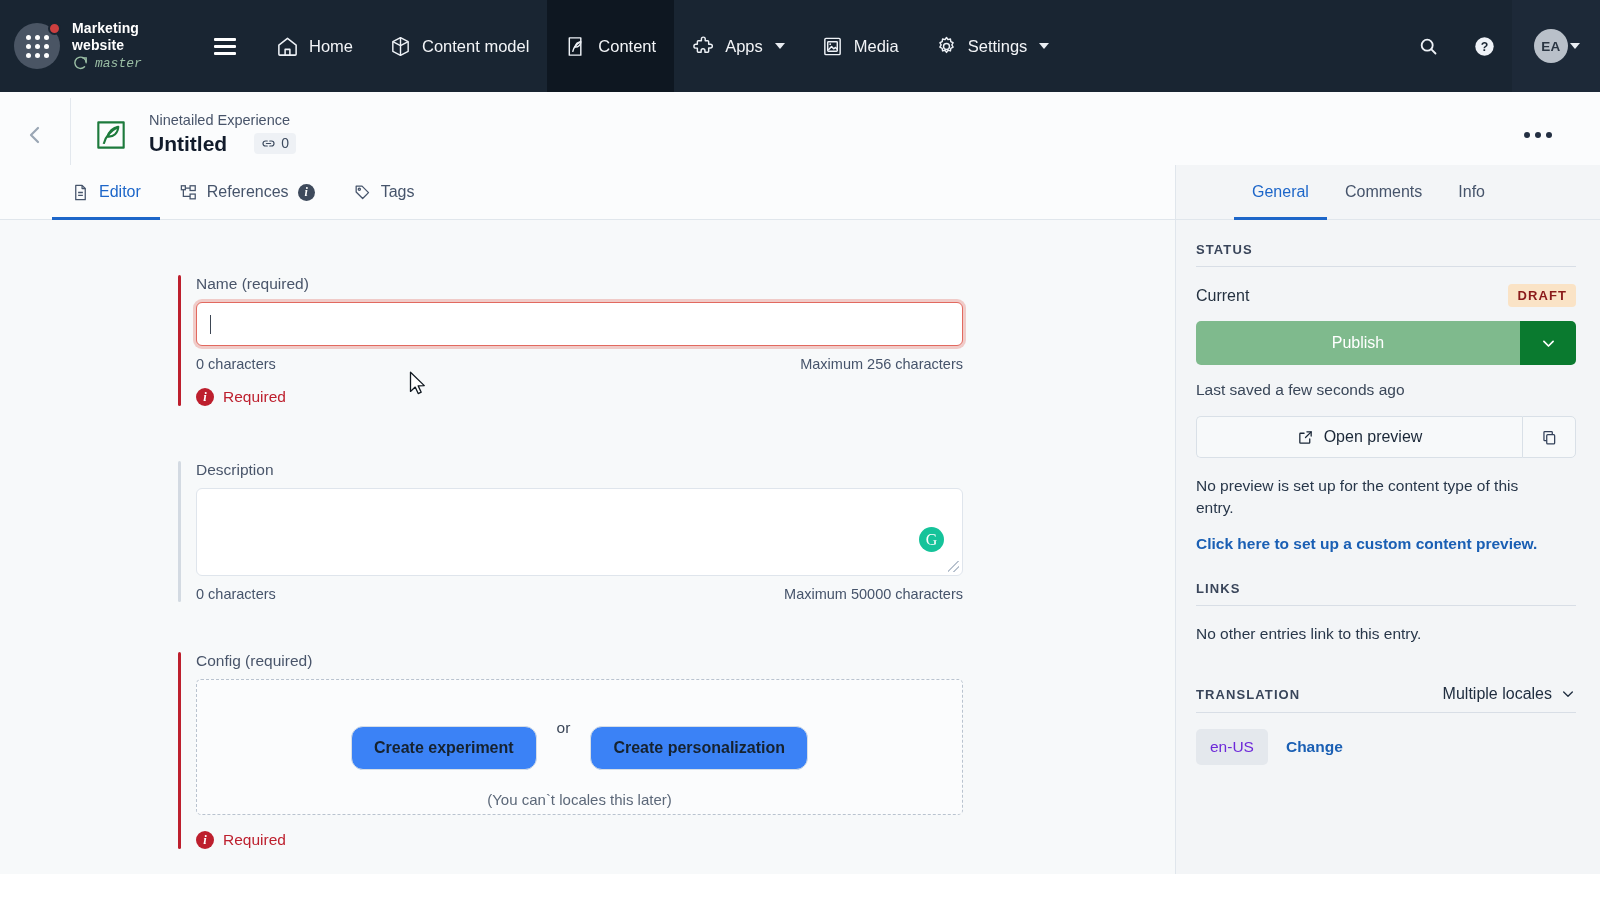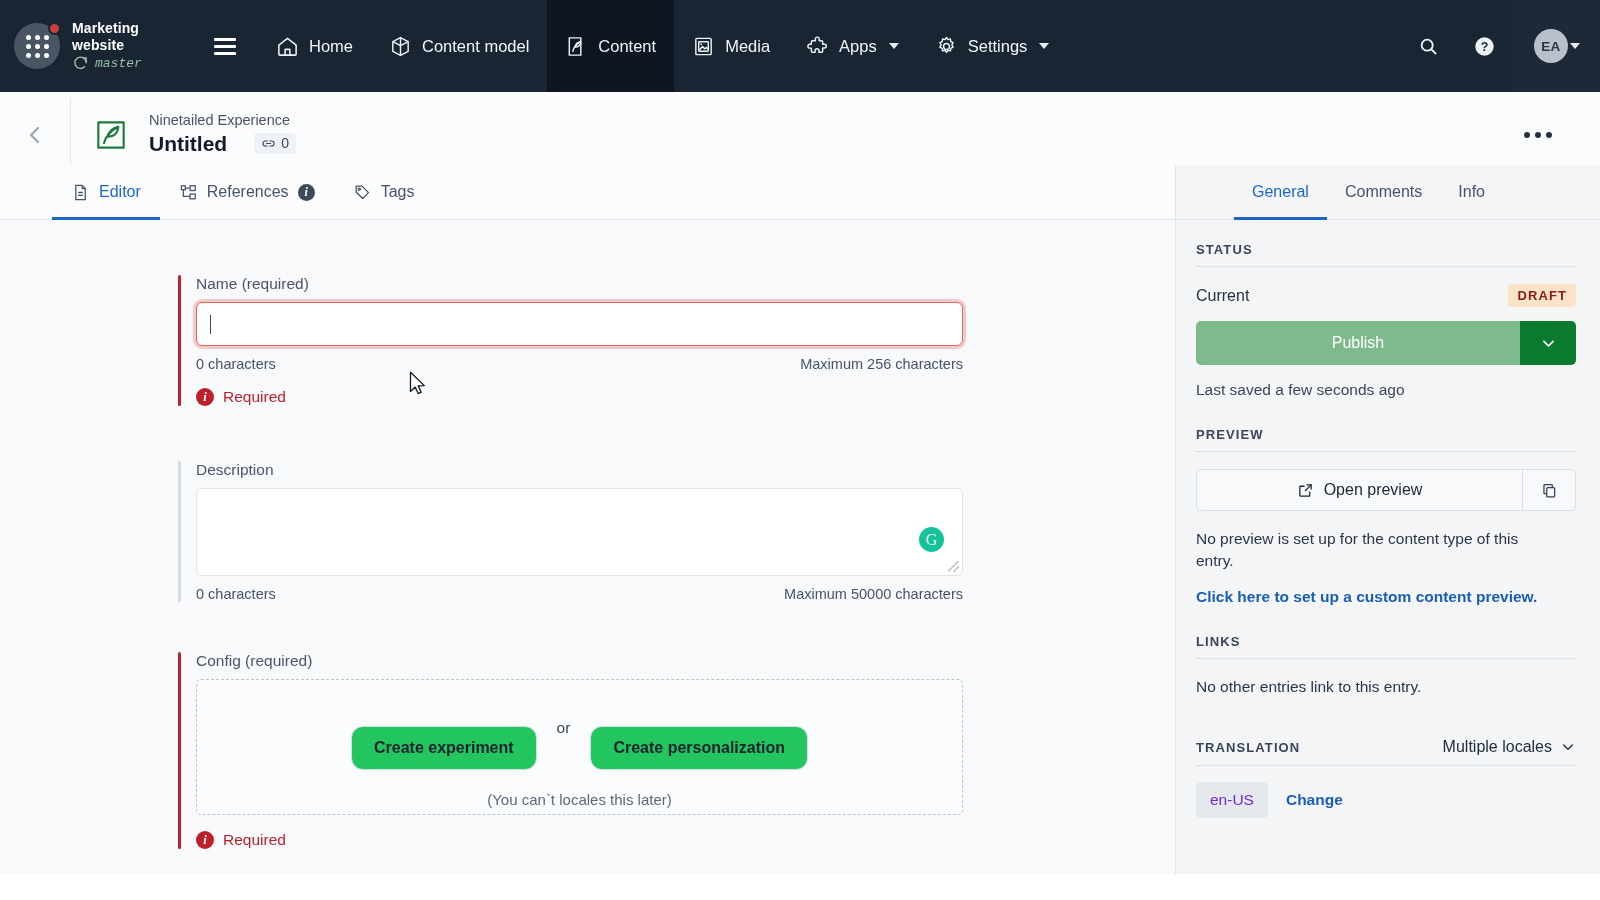--- a/index.html
+++ b/index.html
@@ -183,21 +183,21 @@
       linear-gradient(135deg, transparent 0 42%, #b9c3cf 42% 52%, transparent 52% 70%,#b9c3cf 70% 80%, transparent 80%);
   }
 
   .config-box {
     width: 767px; height: 136px; border: 1.6px dashed #b9c3cf; border-radius: 5px;
     display: flex; flex-direction: column; align-items: center; justify-content: center;
     background: #fbfcfd;
   }
   .config-btn-row { display: flex; align-items: center; gap: 20px; }
   .ghost-btn {
-    background: #22c55e; border: 1px solid #d7dee6; border-radius: 12px;
+    background: #3b82f6; border: 1px solid #d7dee6; border-radius: 12px;
     padding: 12px 22px; font-size: 16px; font-weight: bold; color: #16222f; cursor: pointer; margin-top: 40px;
   }
   .or-text { font-size: 15.5px; color: #3a4557; }
   .config-note { margin-top: 21px; font-size: 15px; color: #5c6879; }
 
   
   .sidebar {
     position: absolute; left: 1175px; top: 165px; width: 425px; height: 709px;
     background: #f3f5f7; border-left: 1px solid #e0e6ec;
   }
@@ -333,34 +333,34 @@
       <svg width="23" height="23" viewBox="0 0 24 24" fill="none" stroke="#eef2f7" stroke-width="1.5" stroke-linejoin="round">
         <path d="M4.5 3h12v18h-12z"></path>
           <path d="M8 17.5c1-5 4-8 8.5-10.5"></path>
           <path d="M16.5 7c-3 .4-5.5 2.6-6 5.6 3.3.3 5.8-2 6-5.6z"></path>
       </svg>
       <span>Content</span>
     </div>
 
     <div class="nav-item">
       <svg width="23" height="23" viewBox="0 0 24 24" fill="none" stroke="#eef2f7" stroke-width="1.5" stroke-linejoin="round">
+        <path d="M9.8 4.2a2 2 0 1 1 4 0V6h2.6a1 1 0 0 1 1 1v2.6h1.8a2 2 0 1 1 0 4h-1.8V17a1 1 0 0 1-1 1h-2.9v-1.6a2 2 0 1 0-4 0V18H6.6a1 1 0 0 1-1-1v-3.3H4a2 2 0 1 1 0-4h1.6V7a1 1 0 0 1 1-1h3.2z"></path>
+      </svg>
+      <span>Apps</span>
+      <span class="nav-caret"></span>
+    </div>
+
+    <div class="nav-item">
+      <svg width="23" height="23" viewBox="0 0 24 24" fill="none" stroke="#eef2f7" stroke-width="1.5" stroke-linejoin="round">
         <rect x="4" y="3.5" width="16" height="17" rx="1.2"></rect>
         <rect x="7" y="7" width="10" height="10" rx="0.8"></rect>
         <path d="M7.6 15.6 11 12l2.2 2.4L15.2 13l1.6 2"></path>
         <circle cx="9.6" cy="9.6" r="0.9" fill="#eef2f7" stroke="none"></circle>
       </svg>
       <span>Media</span>
-    </div>
-
-    <div class="nav-item">
-      <svg width="23" height="23" viewBox="0 0 24 24" fill="none" stroke="#eef2f7" stroke-width="1.5" stroke-linejoin="round">
-        <path d="M9.8 4.2a2 2 0 1 1 4 0V6h2.6a1 1 0 0 1 1 1v2.6h1.8a2 2 0 1 1 0 4h-1.8V17a1 1 0 0 1-1 1h-2.9v-1.6a2 2 0 1 0-4 0V18H6.6a1 1 0 0 1-1-1v-3.3H4a2 2 0 1 1 0-4h1.6V7a1 1 0 0 1 1-1h3.2z"></path>
-      </svg>
-      <span>Apps</span>
-      <span class="nav-caret"></span>
     </div>
 
     <div class="nav-item">
       <svg width="23" height="23" viewBox="0 0 24 24" fill="none" stroke="#eef2f7" stroke-width="1.5" stroke-linejoin="round">
         <circle cx="12" cy="12" r="3.1"></circle>
         <path d="M12 2.6l1.5 2.2 2.6-.6.4 2.7 2.4 1.2-1.3 2.3 1.3 2.3-2.4 1.2-.4 2.7-2.6-.6L12 18.2l-1.5-2.2-2.6.6-.4-2.7-2.4-1.2 1.3-2.3-1.3-2.3 2.4-1.2.4-2.7 2.6.6z"></path>
       </svg>
       <span>Settings</span>
       <span class="nav-caret"></span>
     </div>
@@ -529,23 +529,20 @@
     <div class="publish-row">
       <div class="publish-main">Publish</div>
       <div class="publish-caret">
         <svg width="17" height="17" viewBox="0 0 24 24" fill="none" stroke="#ffffff" stroke-width="2.4" stroke-linecap="round" stroke-linejoin="round">
           <path d="M5.5 9 12 15.5 18.5 9"></path>
         </svg>
       </div>
     </div>
     <div class="saved-text">Last saved a few seconds ago</div>
 
-    <div class="sect-head gap">
-      <span>PREVIEW</span>
-    </div>
     <div class="preview-btn-row">
       <div class="preview-open">
         <svg width="17" height="17" viewBox="0 0 24 24" fill="none" stroke="#1a2737" stroke-width="1.8" stroke-linecap="round" stroke-linejoin="round">
           <path d="M14 4h6v6"></path>
             <path d="M20 4l-8 8"></path>
           <path d="M18 14v5a1 1 0 0 1-1 1H5a1 1 0 0 1-1-1V7a1 1 0 0 1 1-1h5"></path>
         </svg>
         <span>Open preview</span>
       </div>
       <div class="preview-copy">

